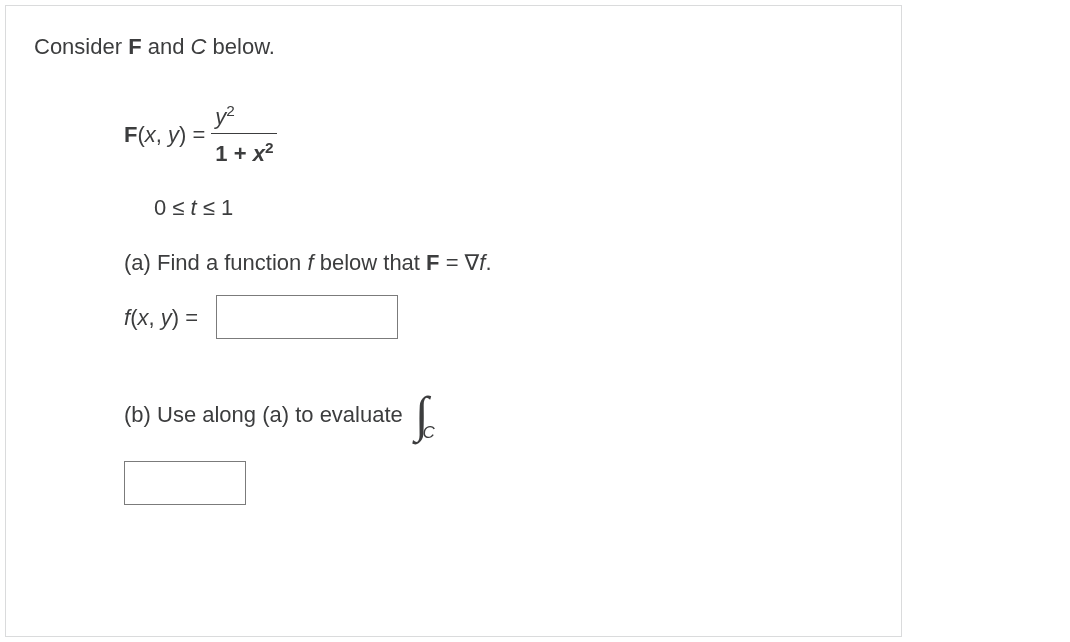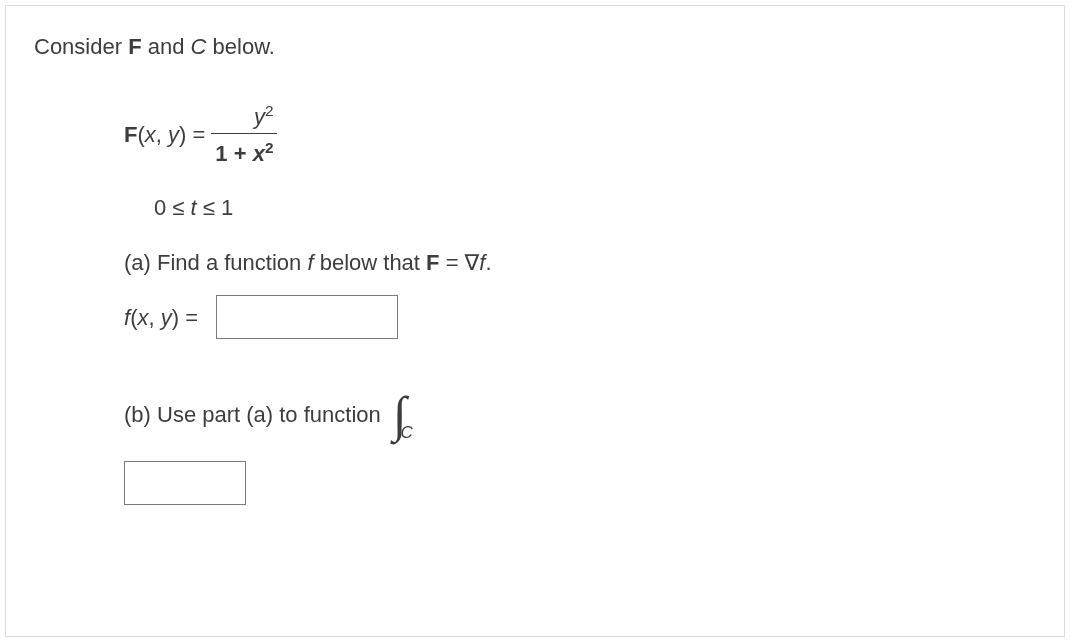--- a/index.html
+++ b/index.html
@@ -7,21 +7,21 @@
     padding: 0;
     width: 1070px;
     height: 642px;
     background: #ffffff;
     font-family: Verdana, Geneva, sans-serif;
   }
   .outer {
     border: 1px solid #dadbdc;
     margin: 5px;
     box-sizing: border-box;
-    width: 1060px;
+    width: 897px;
     height: 632px;
     position: relative;
   }
   .content {
     padding: 24px 28px;
     font-size: 22px;
     color: #3c3d3e;
     line-height: 1.5;
   }
   .indent {
@@ -32,21 +32,21 @@
     display: flex;
     align-items: center;
     margin-bottom: 22px;
   }
   .row-b { margin-top: 50px; }
   .bold { font-weight: bold; }
   .ital { font-style: italic; }
   .frac {
     display: inline-flex;
     flex-direction: column;
-    align-items: flex-end;
+    align-items: flex-start;
     vertical-align: middle;
     margin: 0 6px;
   }
   .frac .num {
     padding: 0 4px;
   }
   .frac .den {
     border-top: 1.5px solid #3c3d3e;
     padding: 2px 4px 0 4px;
     font-weight: bold;
@@ -117,21 +117,21 @@
       </div>
 
       <div class="row">
         <span>
           <span class="ital">f</span><span>(</span><span class="ital">x</span><span>, </span><span class="ital">y</span><span>) =</span>
         </span>
         <span class="answerbox box1"></span>
       </div>
 
       <div class="row row-b">
-        <span>(b) Use part (a) to function </span>
+        <span>(b) Use along (a) to evaluate </span>
         <span class="integral-wrap">
           <span class="integral">∫</span>
             <span class="int-sub">C</span>
         </span>
       </div>
 
       <div class="row">
         <span class="answerbox box2" style="margin-left:0"></span>
       </div>
 

